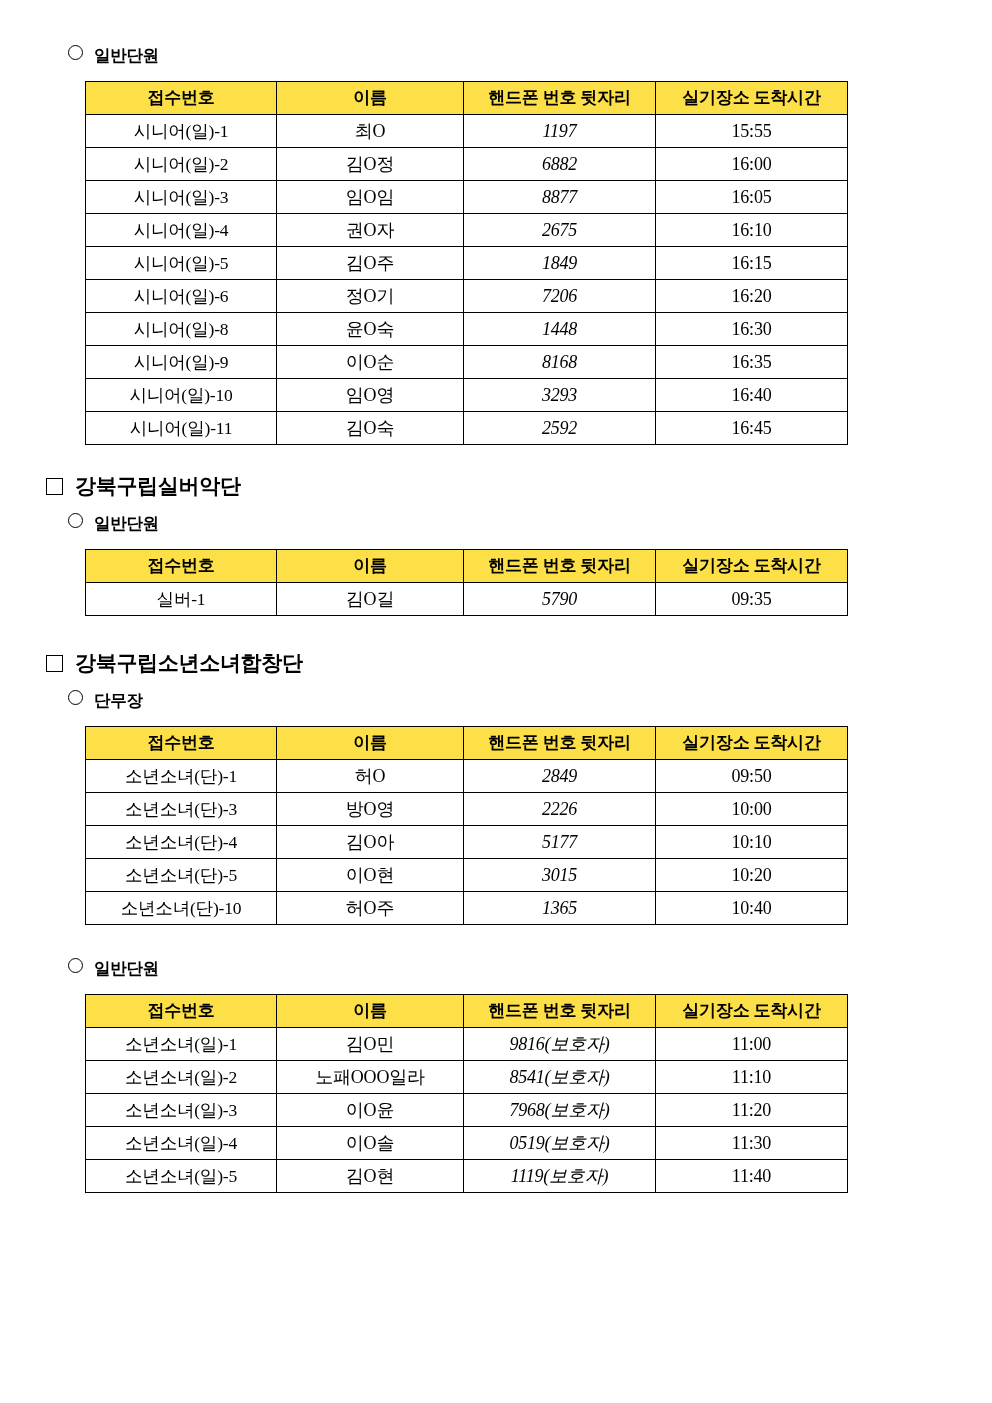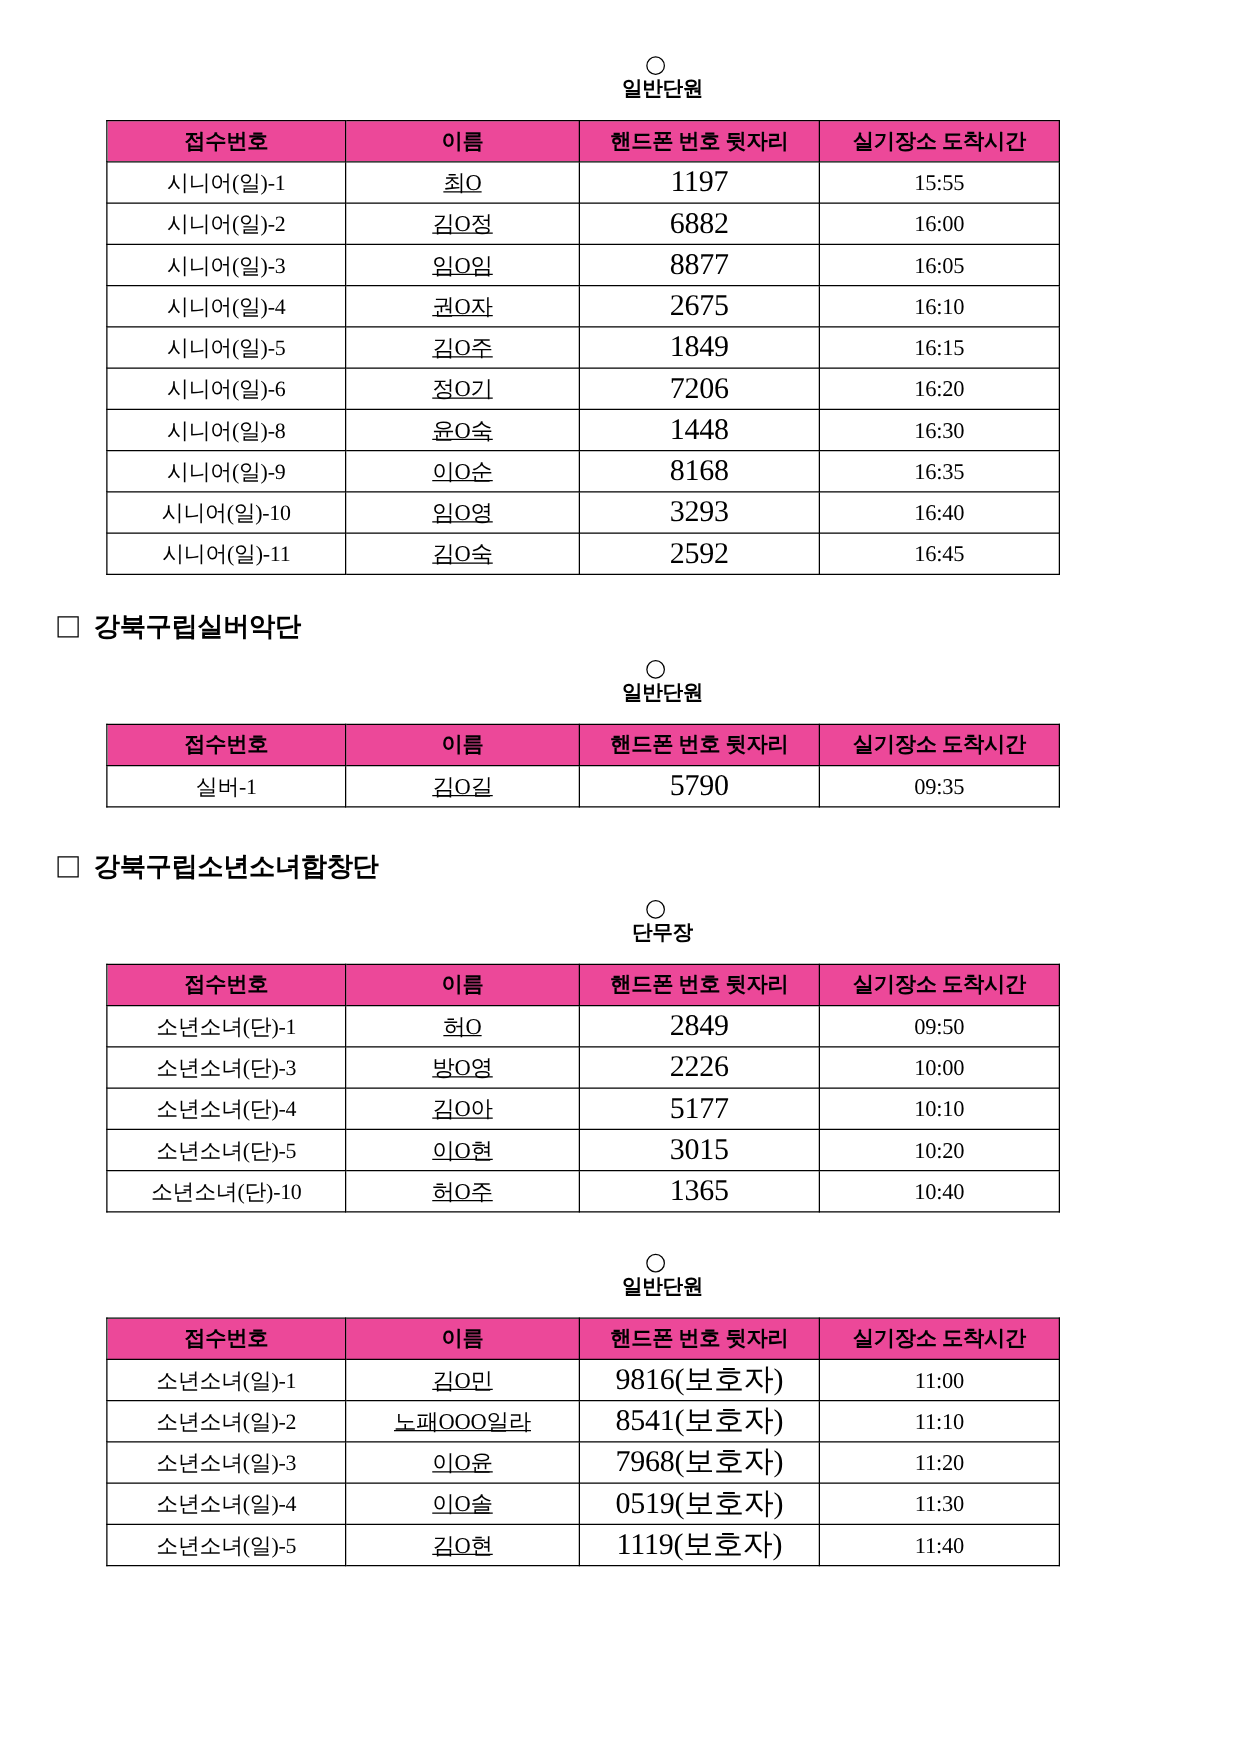--- a/index.html
+++ b/index.html
@@ -38,27 +38,26 @@
   .h-level1 .marker {
     display: inline-block;
     width: 15px;
     height: 15px;
     border: 1.8px solid #000;
     margin-right: 12px;
     flex: none;
   }
   .h-level2 {
     display: flex;
-    align-items: center;
+    align-items: flex-start;
     margin-left: 68px;
     font-family: "Liberation Sans", "DejaVu Sans", sans-serif;
     font-weight: bold;
     font-size: 16.5px;
     letter-spacing: -0.3px;
-    flex-direction: column;
   }
   .h-level2 .marker {
     display: inline-block;
     width: 13px;
     height: 13px;
     border: 1.7px solid #000;
     border-radius: 50%;
     margin-right: 11px;
     flex: none;
   }
@@ -83,34 +82,34 @@
     border: 1.3px solid #000000;
     text-align: center;
     vertical-align: middle;
     padding: 0;
     height: 32px;
     line-height: 32px;
     white-space: nowrap;
     overflow: hidden;
   }
   table.sched th {
-    background: #ec4899;
+    background: #fde047;
     font-weight: bold;
     font-size: 17px;
     letter-spacing: -0.2px;
   }
   table.sched td {
     background: #ffffff;
     font-weight: normal;
     font-size: 18px;
     letter-spacing: -0.2px;
   }
   table.sched td.cell-no   { font-size: 17.5px; }
-  table.sched td.cell-name { font-size: 18px; text-decoration: underline; }
-  table.sched td.cell-phone{ font-size: 24px; }
+  table.sched td.cell-name { font-size: 18px; }
+  table.sched td.cell-phone{ font-size: 18px; font-style: italic; }
   table.sched td.cell-time { font-size: 18px; }
 
   .sp-top-1   { height: 45px; }
   .sp-after-t1{ height: 27px; }
   .sp-h1-h2   { height: 13px; }
   .sp-h2-tbl  { height: 14px; }
   .sp-after-t2{ height: 33px; }
   .sp-after-t3{ height: 33px; }
 </style>
 </head>

